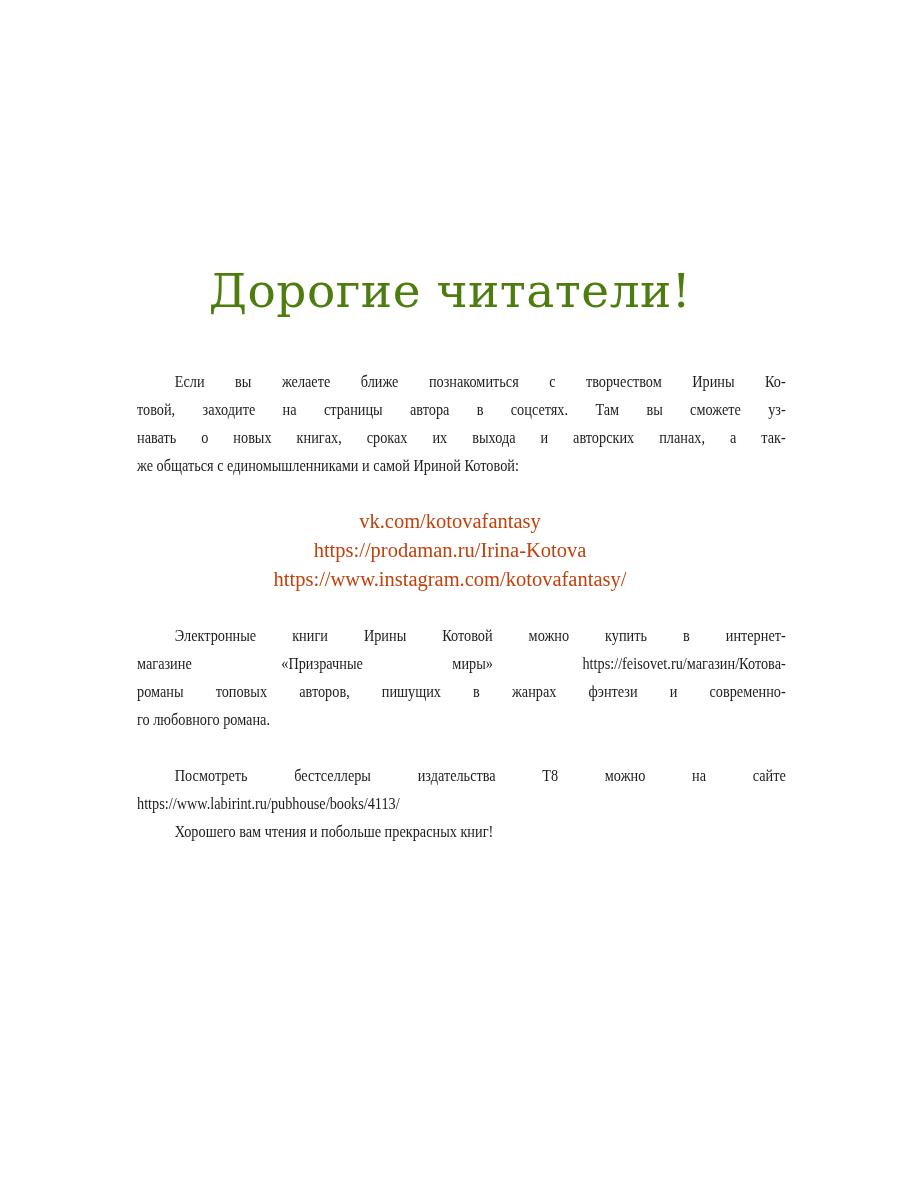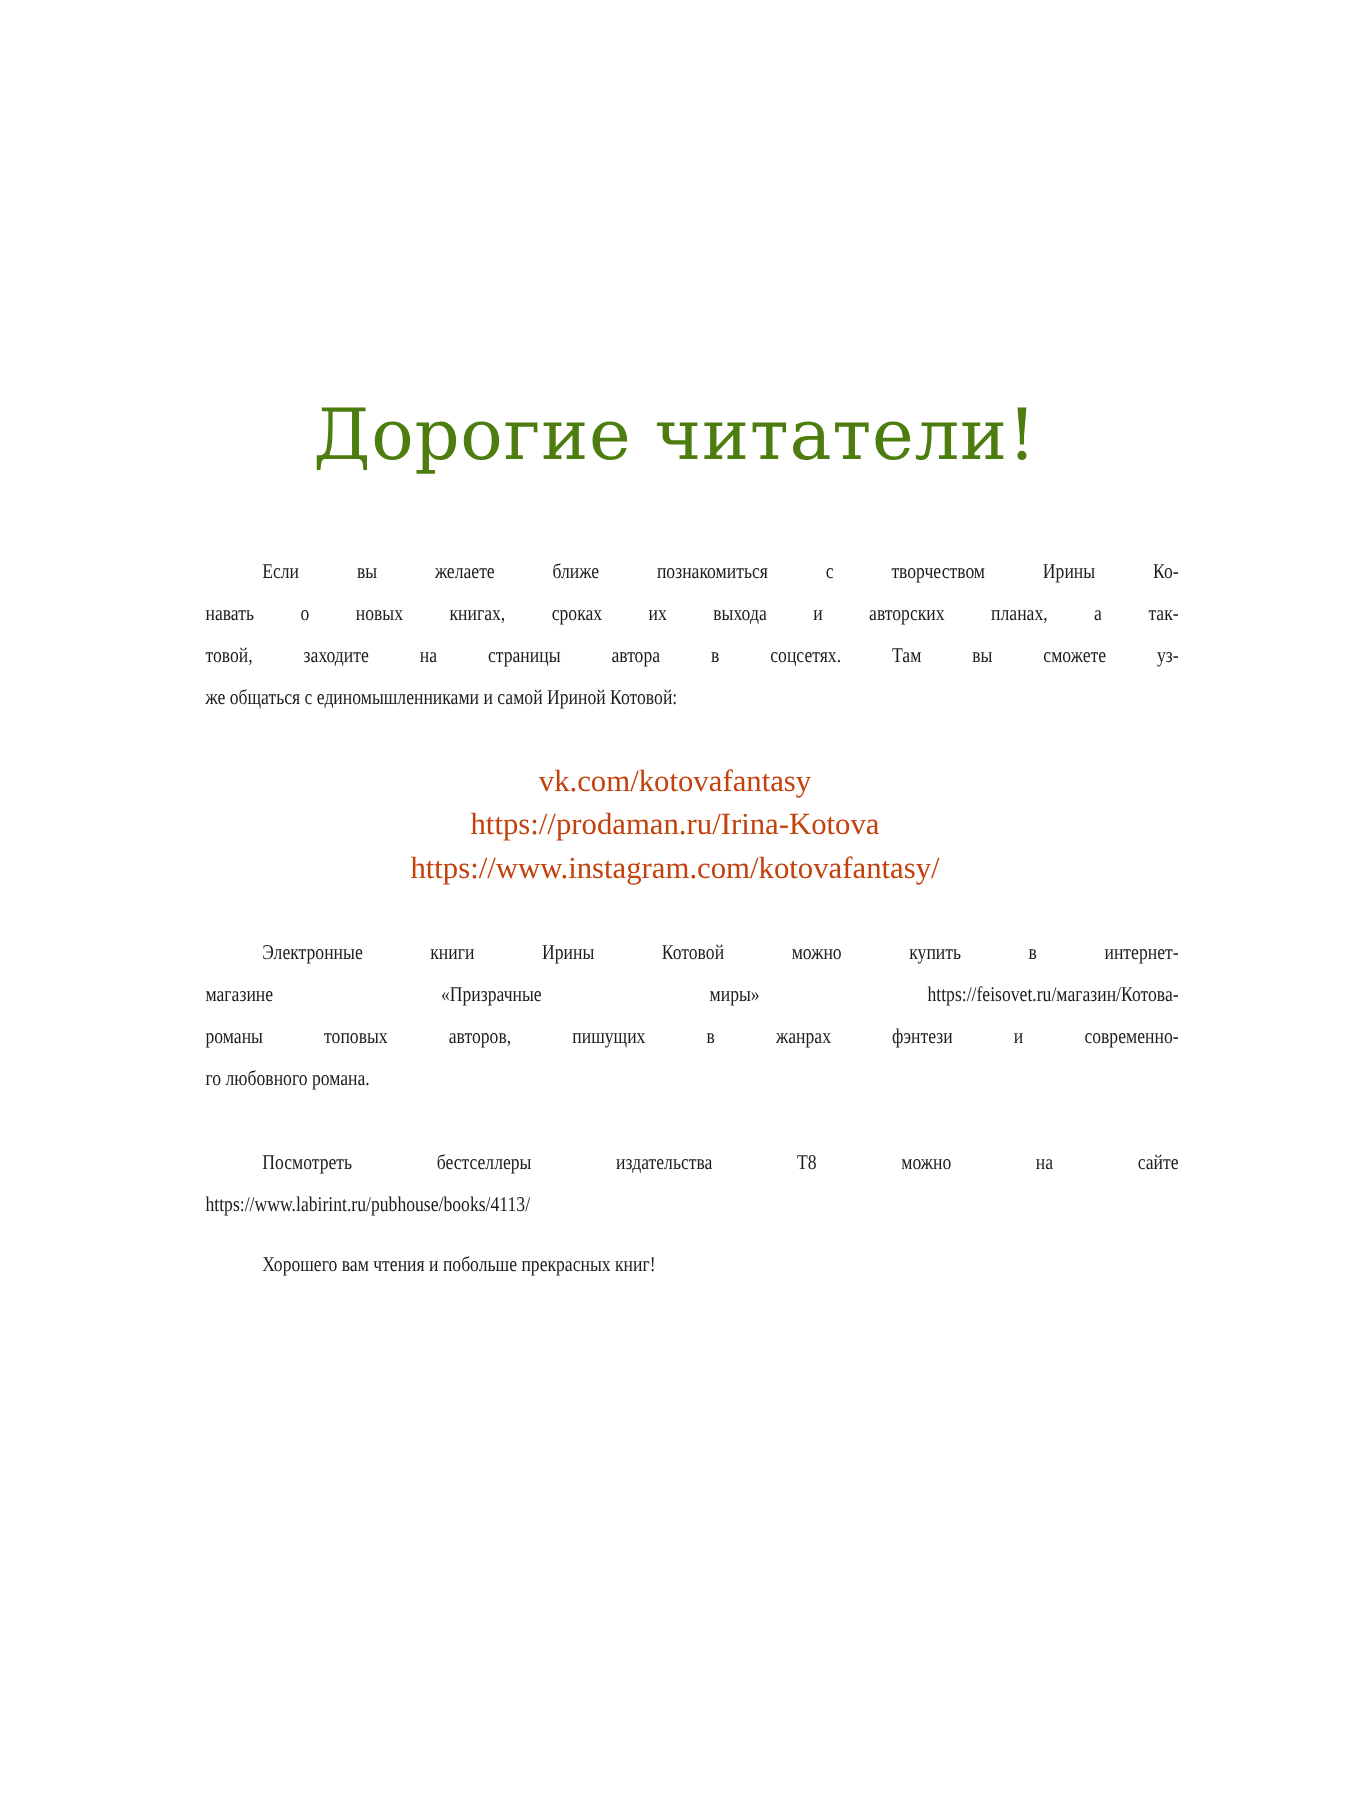--- a/index.html
+++ b/index.html
@@ -9,21 +9,21 @@
     font-family: "Liberation Serif", serif;
   }
   .title {
     position: absolute; left: 0; width: 900px; top: 232px;
     text-align: center; font-family: "DejaVu Serif", serif;
     font-size: 47px; letter-spacing: 0.5px; color: #4d7c0f;
     font-weight: normal;
   }
   .block { position: absolute; left: 137px; width: 649px; }
   .line {
-    height: 28px; line-height: 28px; font-size: 14px;
+    height: 28px; line-height: 28px; font-size: 17px;
     white-space: nowrap; overflow: visible;
     transform-origin: left center;
   }
   .line .inner {
     display: inline-block; transform: scaleX(0.84); transform-origin: left center;
     width: 119%; text-align: justify; text-align-last: justify;
   }
   .line.last .inner { text-align-last: left; }
   .line.indent .inner { padding-left: 45px; box-sizing: border-box; }
   .links { position: absolute; left: 0; width: 900px; top: 507px; text-align: center; }
@@ -32,22 +32,22 @@
     text-decoration: none;
   }
 </style>
 </head>
 <body>
 
 <h1 class="title">Дорогие читатели!</h1>
 
 <div class="block" style="top:368px;">
   <div class="line indent"><span class="inner">Если вы желаете ближе познакомиться с творчеством Ирины Ко-</span></div>
+  <div class="line"><span class="inner">товой, заходите на страницы автора в соцсетях.  Там вы сможете  уз-</span></div>
   <div class="line"><span class="inner">навать о новых книгах, сроках их выхода и авторских планах, а так-</span></div>
-  <div class="line"><span class="inner">товой, заходите на страницы автора в соцсетях.  Там вы сможете  уз-</span></div>
   <div class="line last"><span class="inner">же общаться с единомышленниками и самой Ириной Котовой:</span></div>
 </div>
 
 <div class="links">
   <a class="link">vk.com/kotovafantasy</a>
   <a class="link">https://prodaman.ru/Irina-Kotova</a>
   <a class="link">https://www.instagram.com/kotovafantasy/</a>
 </div>
 
 <div class="block" style="top:622px;">
@@ -55,15 +55,15 @@
   <div class="line"><span class="inner">магазине «Призрачные миры»   https://feisovet.ru/магазин/Котова-</span></div>
   <div class="line"><span class="inner">романы топовых авторов, пишущих в жанрах фэнтези и современно-</span></div>
   <div class="line last"><span class="inner">го любовного романа.</span></div>
 </div>
 
 <div class="block" style="top:762px;">
   <div class="line indent"><span class="inner">Посмотреть бестселлеры издательства Т8 можно на сайте</span></div>
   <div class="line last"><span class="inner">https://www.labirint.ru/pubhouse/books/4113/</span></div>
 </div>
 
-<div class="block" style="top:818px;margin-top:12px;">
+<div class="block" style="top:818px;">
   <div class="line indent last"><span class="inner">Хорошего вам чтения и побольше прекрасных книг!</span></div>
 </div>
 
 </body></html>

